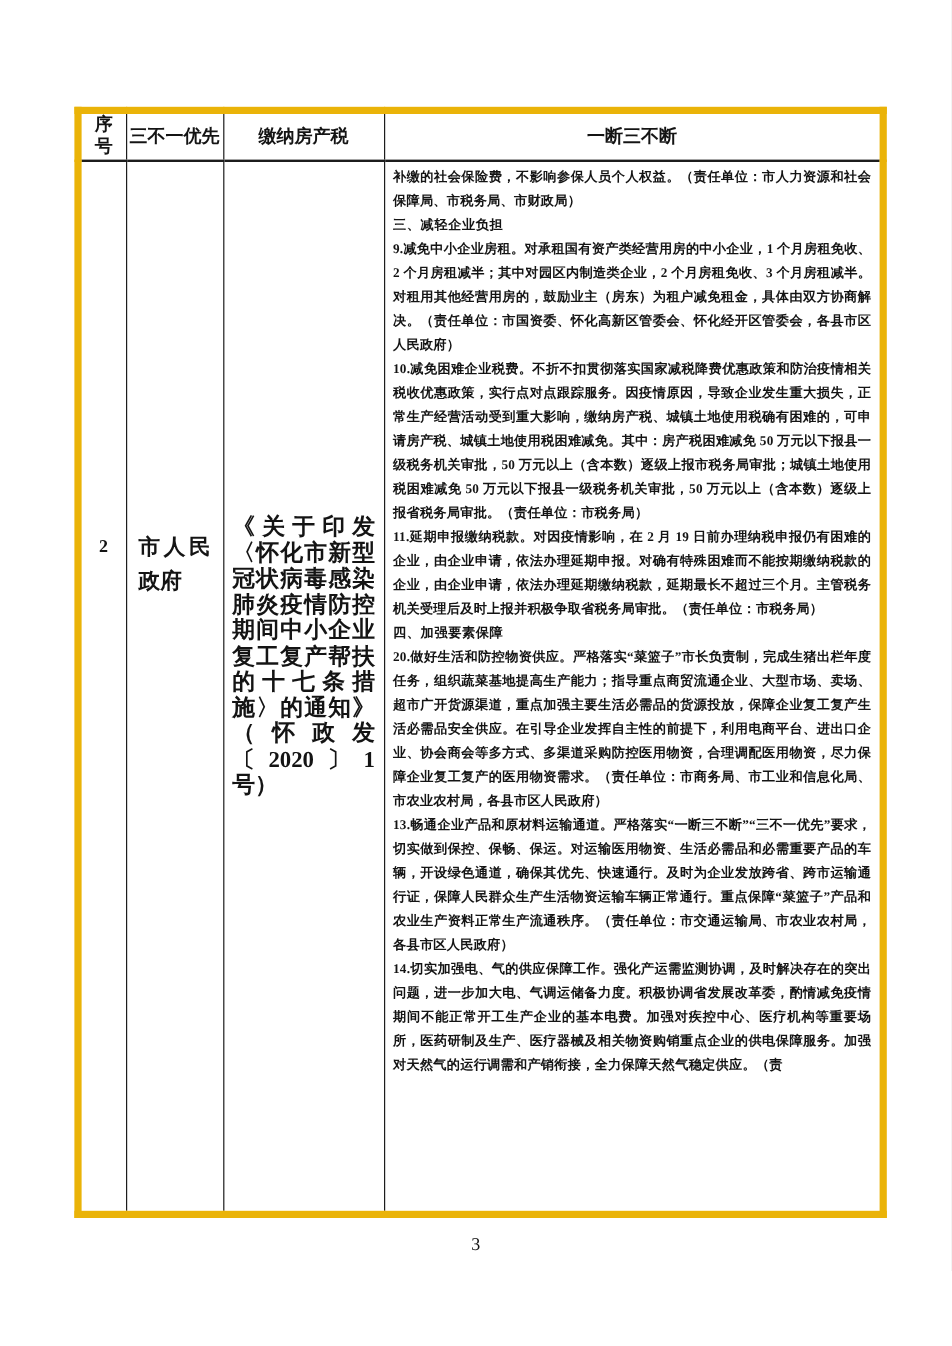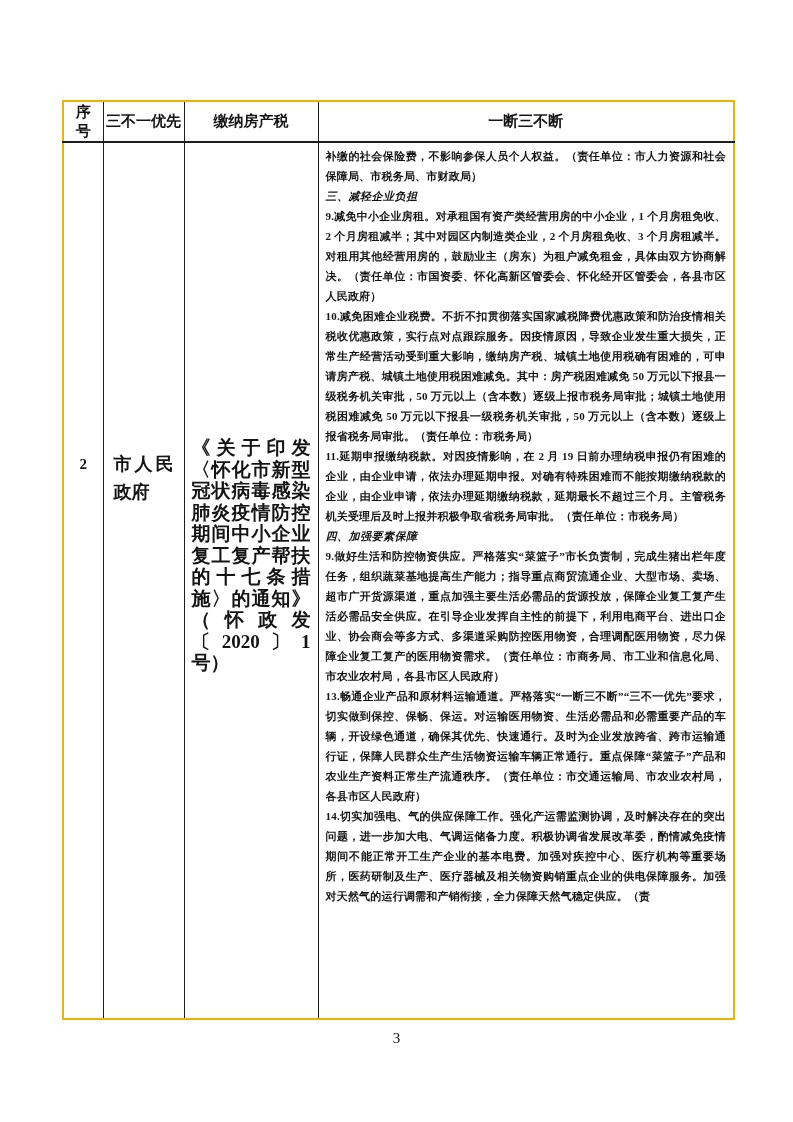--- a/index.html
+++ b/index.html
@@ -10,25 +10,25 @@
     height: 1122px;
     margin: 0 auto;
     background: #ffffff;
     font-family: "Liberation Serif", "DejaVu Serif", serif;
     color: #141414;
     overflow: hidden;
   }
   table.doc-table {
     position: absolute;
     left: 62px;
-    top: 100px;
+    top: 89px;
     width: 671px;
     border-collapse: collapse;
     table-layout: fixed;
-    border: 2px solid #eab308;
+    border: 6px solid #eab308;
   }
   .doc-table th, .doc-table td {
     border: 1.5px solid #1c1c1c;
     vertical-align: top;
   }
   .doc-table thead th {
     height: 41px;
     border-bottom: 2.5px solid #1c1c1c;
     font-size: 15px;
     font-weight: bold;
@@ -67,21 +67,20 @@
   .content-clip p {
     font-size: 11px;
     font-weight: 600;
     line-height: 20px;
     text-align: justify;
     letter-spacing: 0.2px;
   }
   .content-clip p.sec-heading {
     font-weight: bold;
     letter-spacing: 0.5px;
-    font-style: italic;
   }
   .page-number {
     position: absolute;
     top: 1030px;
     left: 0;
     width: 100%;
     text-align: center;
     font-size: 15px;
   }
 </style>
@@ -111,21 +110,21 @@
         <td class="cell-agency">市人民政府</td>
         <td class="cell-docname">《关于印发〈怀化市新型冠状病毒感染肺炎疫情防控期间中小企业复工复产帮扶的十七条措施〉的通知》（怀政发〔2020〕1号）</td>
         <td class="cell-content">
           <div class="content-clip">
             <p>补缴的社会保险费，不影响参保人员个人权益。（责任单位：市人力资源和社会保障局、市税务局、市财政局）</p>
             <p class="sec-heading">三、减轻企业负担</p>
             <p>9.减免中小企业房租。对承租国有资产类经营用房的中小企业，1 个月房租免收、2 个月房租减半；其中对园区内制造类企业，2 个月房租免收、3 个月房租减半。对租用其他经营用房的，鼓励业主（房东）为租户减免租金，具体由双方协商解决。（责任单位：市国资委、怀化高新区管委会、怀化经开区管委会，各县市区人民政府）</p>
             <p>10.减免困难企业税费。不折不扣贯彻落实国家减税降费优惠政策和防治疫情相关税收优惠政策，实行点对点跟踪服务。因疫情原因，导致企业发生重大损失，正常生产经营活动受到重大影响，缴纳房产税、城镇土地使用税确有困难的，可申请房产税、城镇土地使用税困难减免。其中：房产税困难减免 50 万元以下报县一级税务机关审批，50 万元以上（含本数）逐级上报市税务局审批；城镇土地使用税困难减免 50 万元以下报县一级税务机关审批，50 万元以上（含本数）逐级上报省税务局审批。（责任单位：市税务局）</p>
             <p>11.延期申报缴纳税款。对因疫情影响，在 2 月 19 日前办理纳税申报仍有困难的企业，由企业申请，依法办理延期申报。对确有特殊困难而不能按期缴纳税款的企业，由企业申请，依法办理延期缴纳税款，延期最长不超过三个月。主管税务机关受理后及时上报并积极争取省税务局审批。（责任单位：市税务局）</p>
             <p class="sec-heading">四、加强要素保障</p>
-            <p>9.做好生活和防控物资供应。严格落实“菜篮子”市长负责制，完成生猪出栏年度任务，组织蔬菜基地提高生产能力；指导重点商贸流通企业、大型市场、卖场、超市广开货源渠道，重点加强主要生活必需品的货源投放，保障企业复工复产生活必需品安全供应。在引导企业发挥自主性的前提下，利用电商平台、进出口企业、协会商会等多方式、多渠道采购防控医用物资，合理调配医用物资，尽力保障企业复工复产的医用物资需求。（责任单位：市商务局、市工业和信息化局、市农业农村局，各县市区人民政府）</p>
+            <p>20.做好生活和防控物资供应。严格落实“菜篮子”市长负责制，完成生猪出栏年度任务，组织蔬菜基地提高生产能力；指导重点商贸流通企业、大型市场、卖场、超市广开货源渠道，重点加强主要生活必需品的货源投放，保障企业复工复产生活必需品安全供应。在引导企业发挥自主性的前提下，利用电商平台、进出口企业、协会商会等多方式、多渠道采购防控医用物资，合理调配医用物资，尽力保障企业复工复产的医用物资需求。（责任单位：市商务局、市工业和信息化局、市农业农村局，各县市区人民政府）</p>
             <p>13.畅通企业产品和原材料运输通道。严格落实“一断三不断”“三不一优先”要求，切实做到保控、保畅、保运。对运输医用物资、生活必需品和必需重要产品的车辆，开设绿色通道，确保其优先、快速通行。及时为企业发放跨省、跨市运输通行证，保障人民群众生产生活物资运输车辆正常通行。重点保障“菜篮子”产品和农业生产资料正常生产流通秩序。（责任单位：市交通运输局、市农业农村局，各县市区人民政府）</p>
             <p>14.切实加强电、气的供应保障工作。强化产运需监测协调，及时解决存在的突出问题，进一步加大电、气调运储备力度。积极协调省发展改革委，酌情减免疫情期间不能正常开工生产企业的基本电费。加强对疾控中心、医疗机构等重要场所，医药研制及生产、医疗器械及相关物资购销重点企业的供电保障服务。加强对天然气的运行调需和产销衔接，全力保障天然气稳定供应。（责</p>
           </div>
         </td>
       </tr>
     </tbody>
   </table>
 
   <div class="page-number">3</div>
 

